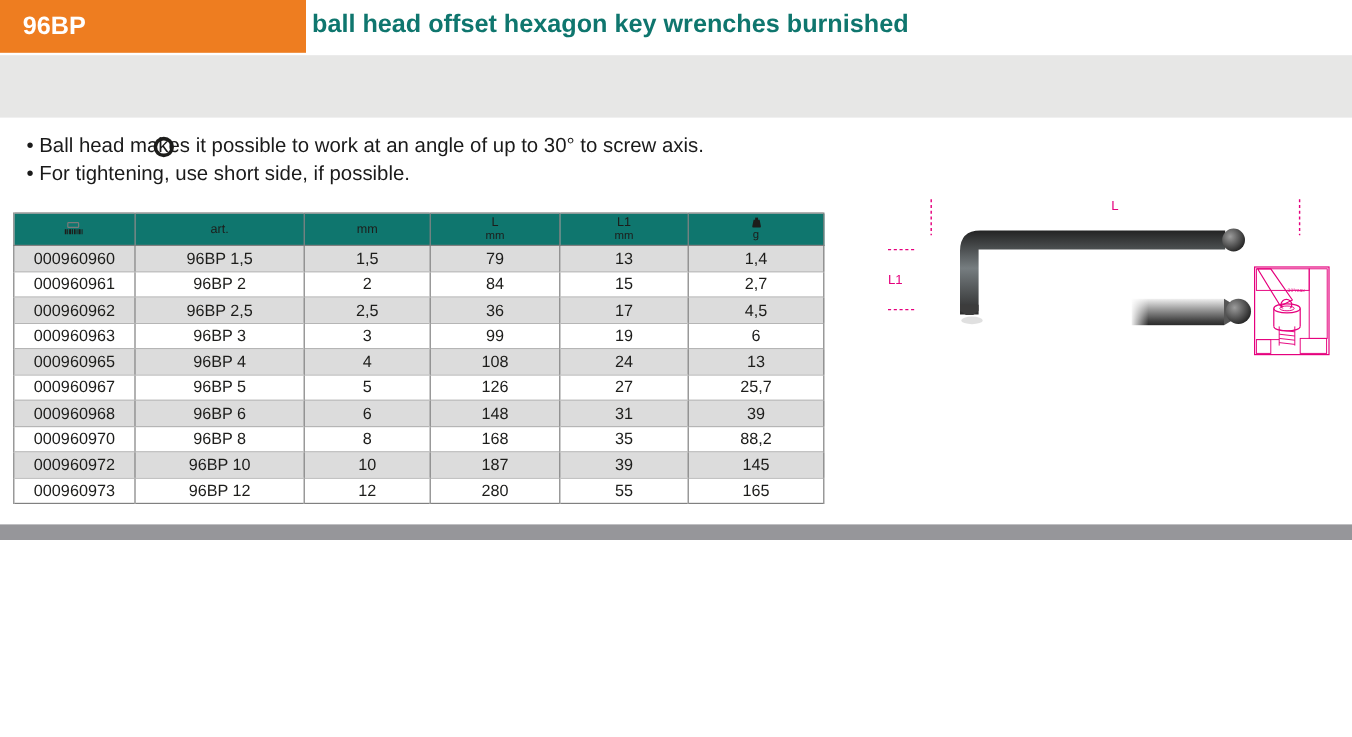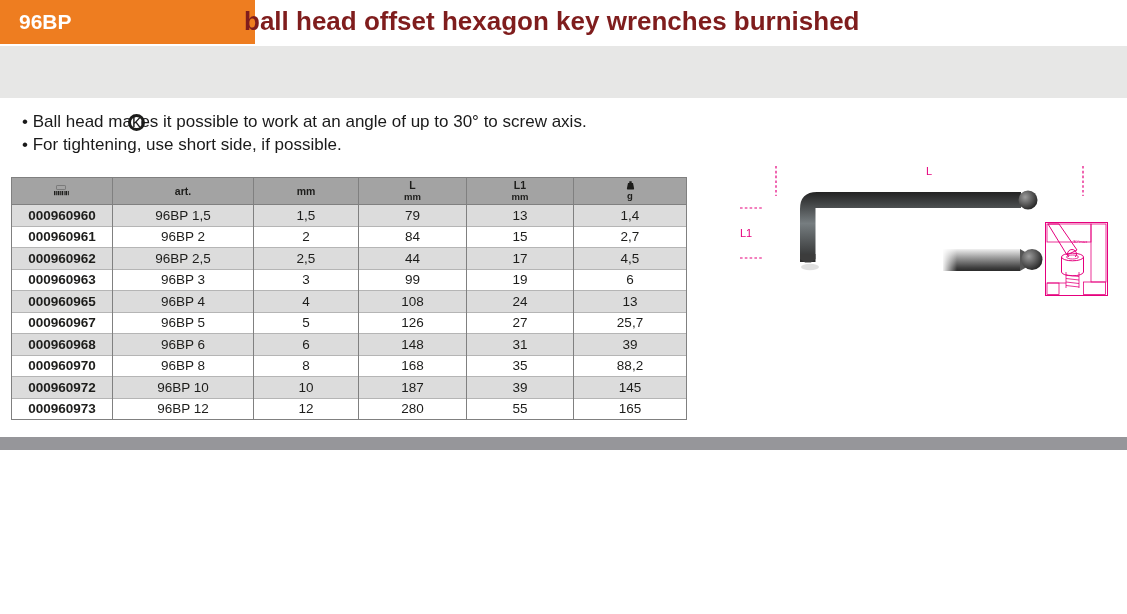--- a/index.html
+++ b/index.html
@@ -10,47 +10,47 @@
   html,body{margin:0;padding:0;}
   body{
     width:1127px;height:614px;position:relative;background:#fff;
     font-family:"Liberation Sans",sans-serif;color:var(--ink);overflow:hidden;
   }
   .code-block{
     position:absolute;left:0;top:0;width:255px;height:44px;background:var(--orange);
     color:#fff;font-size:21px;font-weight:bold;line-height:44px;padding-left:19px;
   }
   .page-title{
-    position:absolute;left:244px;top:0;height:42px;line-height:42px;
-    font-size:26px;font-weight:bold;color:#7f1d1d;white-space:nowrap;
+    position:absolute;left:260px;top:0;height:42px;line-height:42px;
+    font-size:21px;font-weight:bold;color:#0f766e;white-space:nowrap;
   }
   .band{position:absolute;left:0;top:46px;width:1127px;height:52px;background:var(--band);}
   .ring{
     position:absolute;left:128px;top:68px;width:17px;height:17px;
     border:3.5px solid #1d1d1b;border-radius:50%;background:transparent;
   }
   .features{position:absolute;left:22px;top:110px;font-size:17px;line-height:23px;color:#1a1a1a;}
   table.spec{
     position:absolute;left:11px;top:177px;width:675px;border-collapse:collapse;
     table-layout:fixed;text-align:center;font-size:13.5px;color:var(--ink);
     border:1px solid var(--bdark);
   }
   table.spec th{
-    height:27px;padding:0;font-weight:bold;vertical-align:middle;background:#a3a3a3;
+    height:27px;padding:0;font-weight:normal;vertical-align:middle;background:#0f766e;
     border-left:1px solid var(--bdark);border-right:1px solid var(--bdark);
     border-bottom:1px solid var(--bdark);
   }
   table.spec td{
     height:21.5px;padding:0;vertical-align:middle;
     border-left:1px solid var(--bdark);border-right:1px solid var(--bdark);
     border-top:1px solid var(--blight);
   }
   table.spec tbody tr:nth-child(odd){background:var(--stripe);}
   table.spec tbody tr:nth-child(even){background:#fff;}
-  table.spec td:first-child{font-weight:bold;}
+  table.spec td:first-child{font-weight:normal;}
   .th-main{font-size:10.5px;line-height:11px;}
   .th-sub{font-size:9.5px;line-height:10px;margin-top:1px;}
   .th-icon{display:block;margin:0 auto;}
   .bottom-bar{position:absolute;left:0;top:437px;width:1127px;height:13px;background:var(--bar);}
   .diagram{position:absolute;left:715px;top:148px;width:410px;height:165px;}
   .dim-line{stroke:var(--magenta);stroke-width:1.2;stroke-dasharray:2.6,2.2;fill:none;}
   .mg{stroke:var(--magenta);fill:none;stroke-width:1;}
   .mg-thin{stroke:var(--magenta);fill:none;stroke-width:0.8;}
   .dim-text{fill:var(--magenta);font-family:"Liberation Sans",sans-serif;font-size:11px;}
   .tiny-text{fill:var(--magenta);font-family:"Liberation Sans",sans-serif;font-size:4.2px;}
@@ -134,21 +134,21 @@
         <td>96BP 2</td>
         <td>2</td>
         <td>84</td>
         <td>15</td>
         <td>2,7</td>
       </tr>
       <tr>
         <td>000960962</td>
         <td>96BP 2,5</td>
         <td>2,5</td>
-        <td>44</td>
+        <td>36</td>
         <td>17</td>
         <td>4,5</td>
       </tr>
       <tr>
         <td>000960963</td>
         <td>96BP 3</td>
         <td>3</td>
         <td>99</td>
         <td>19</td>
         <td>6</td>

